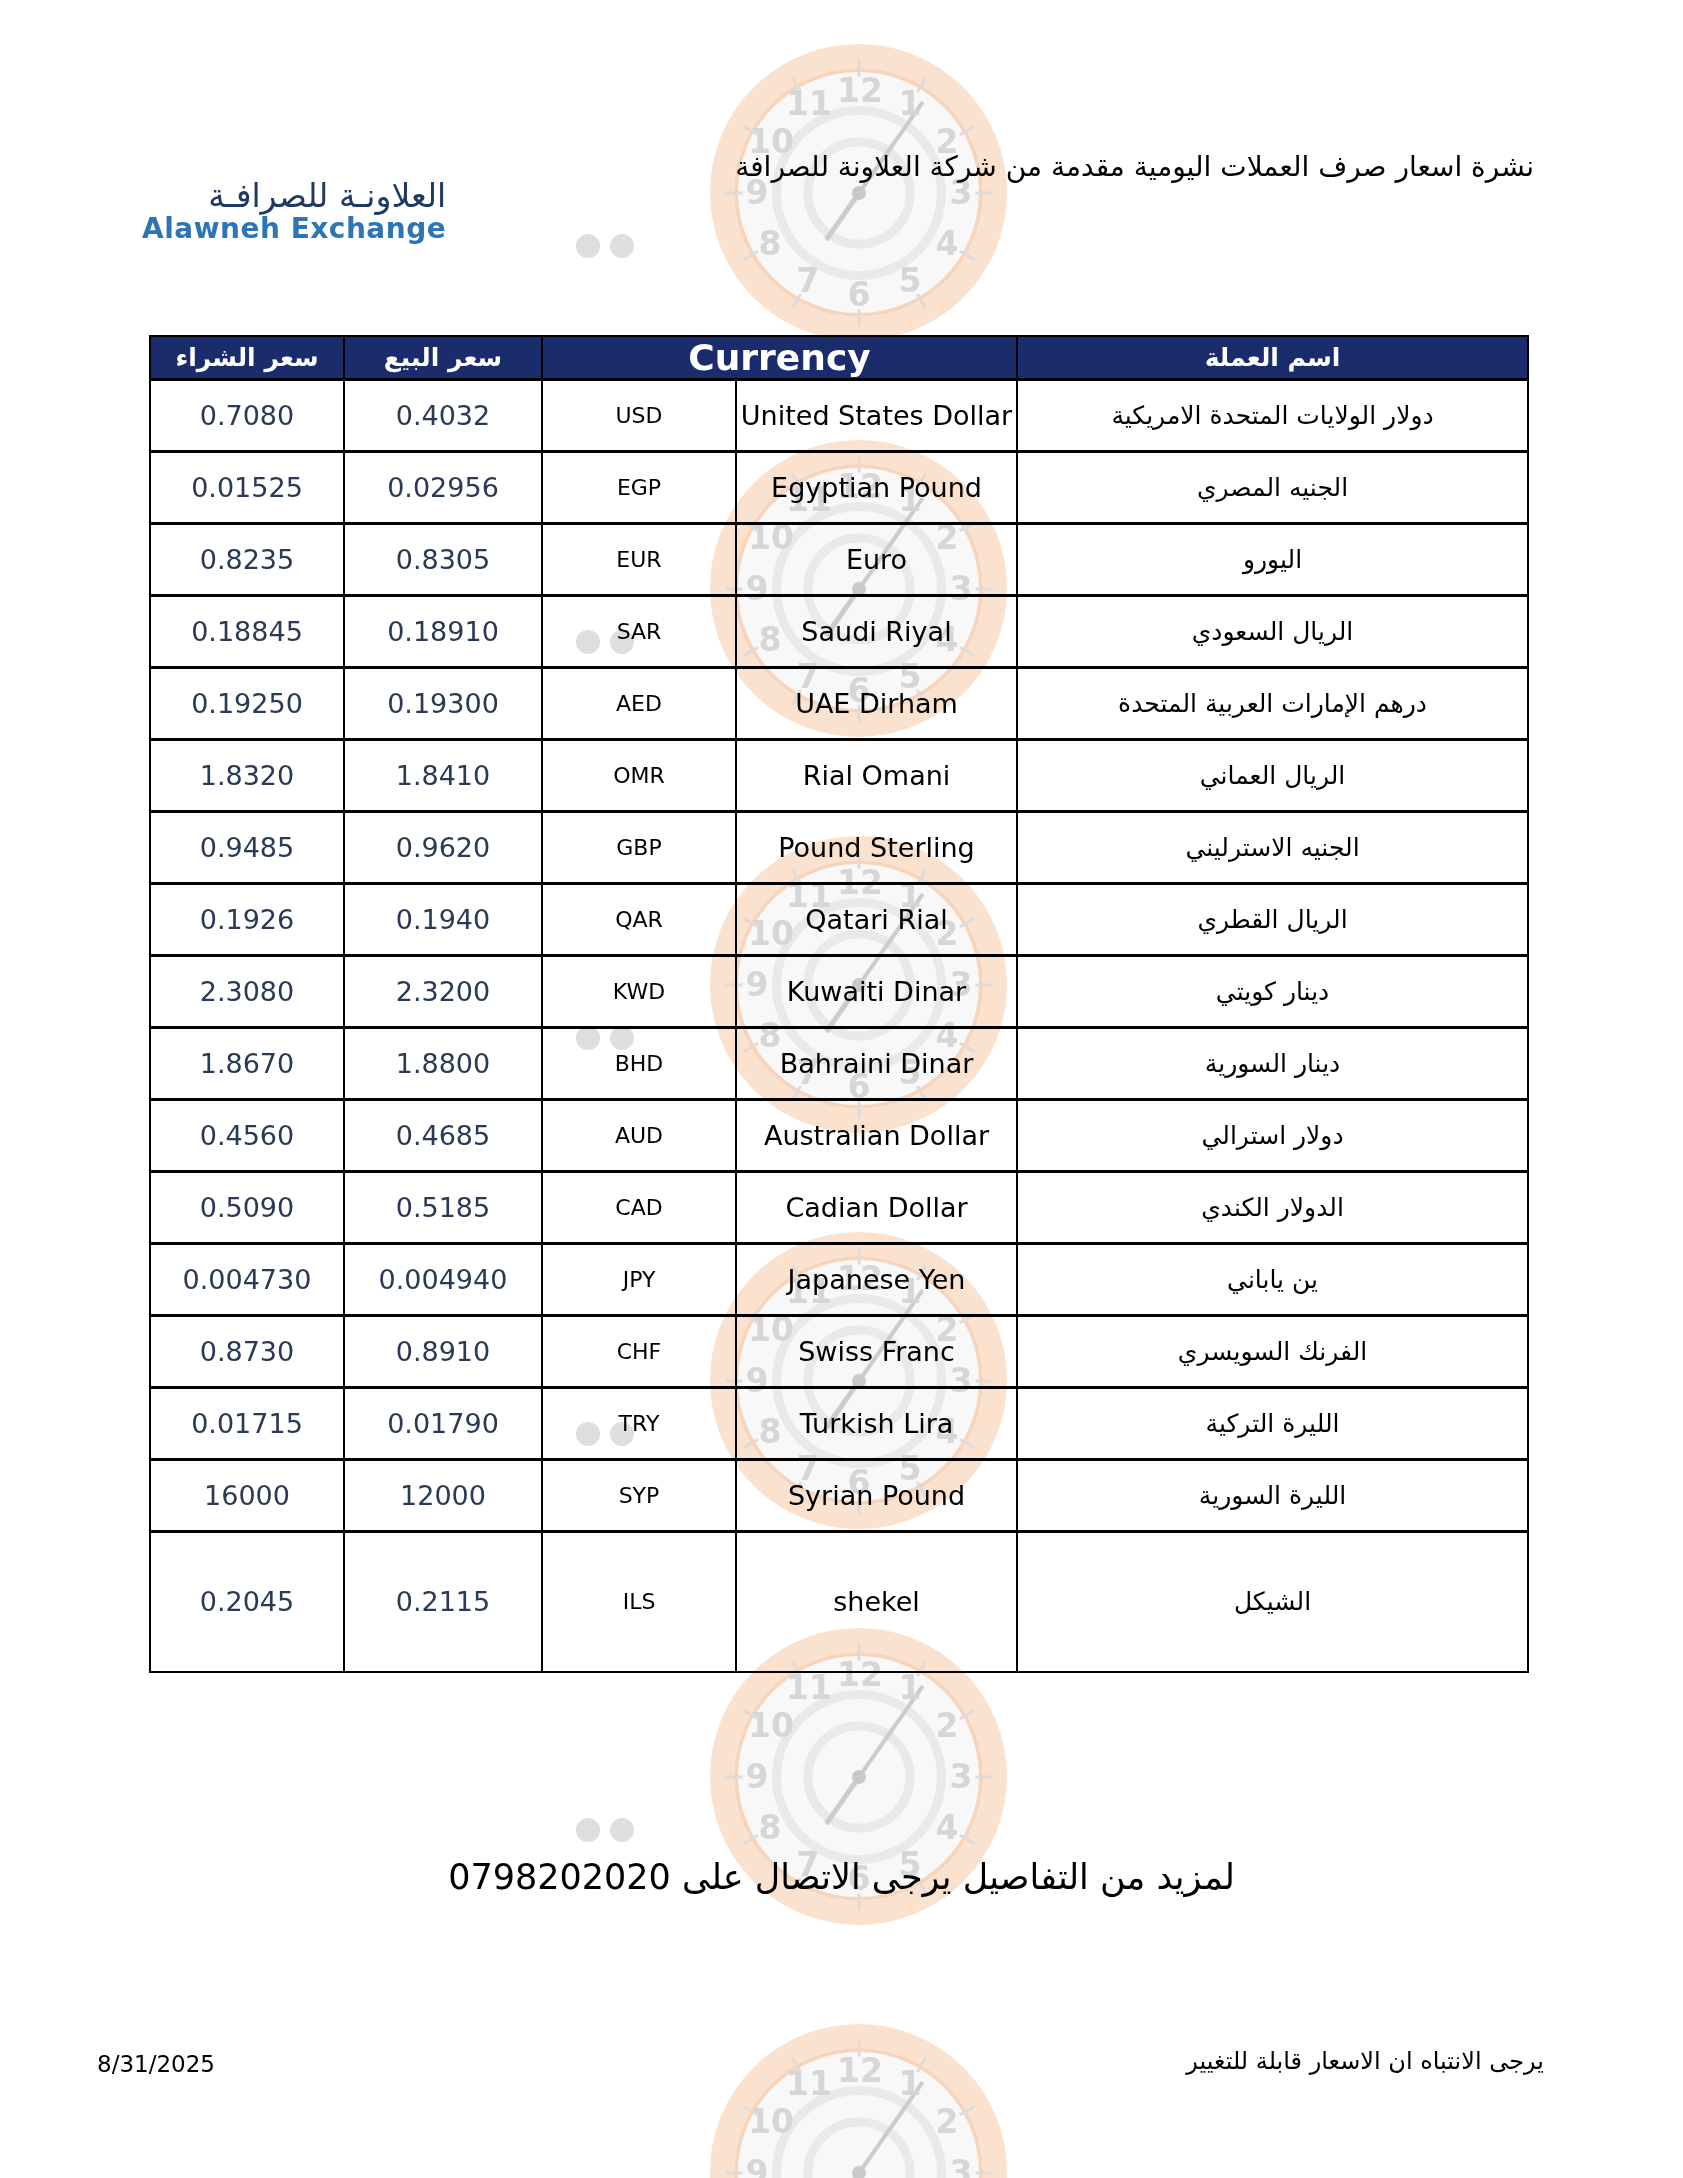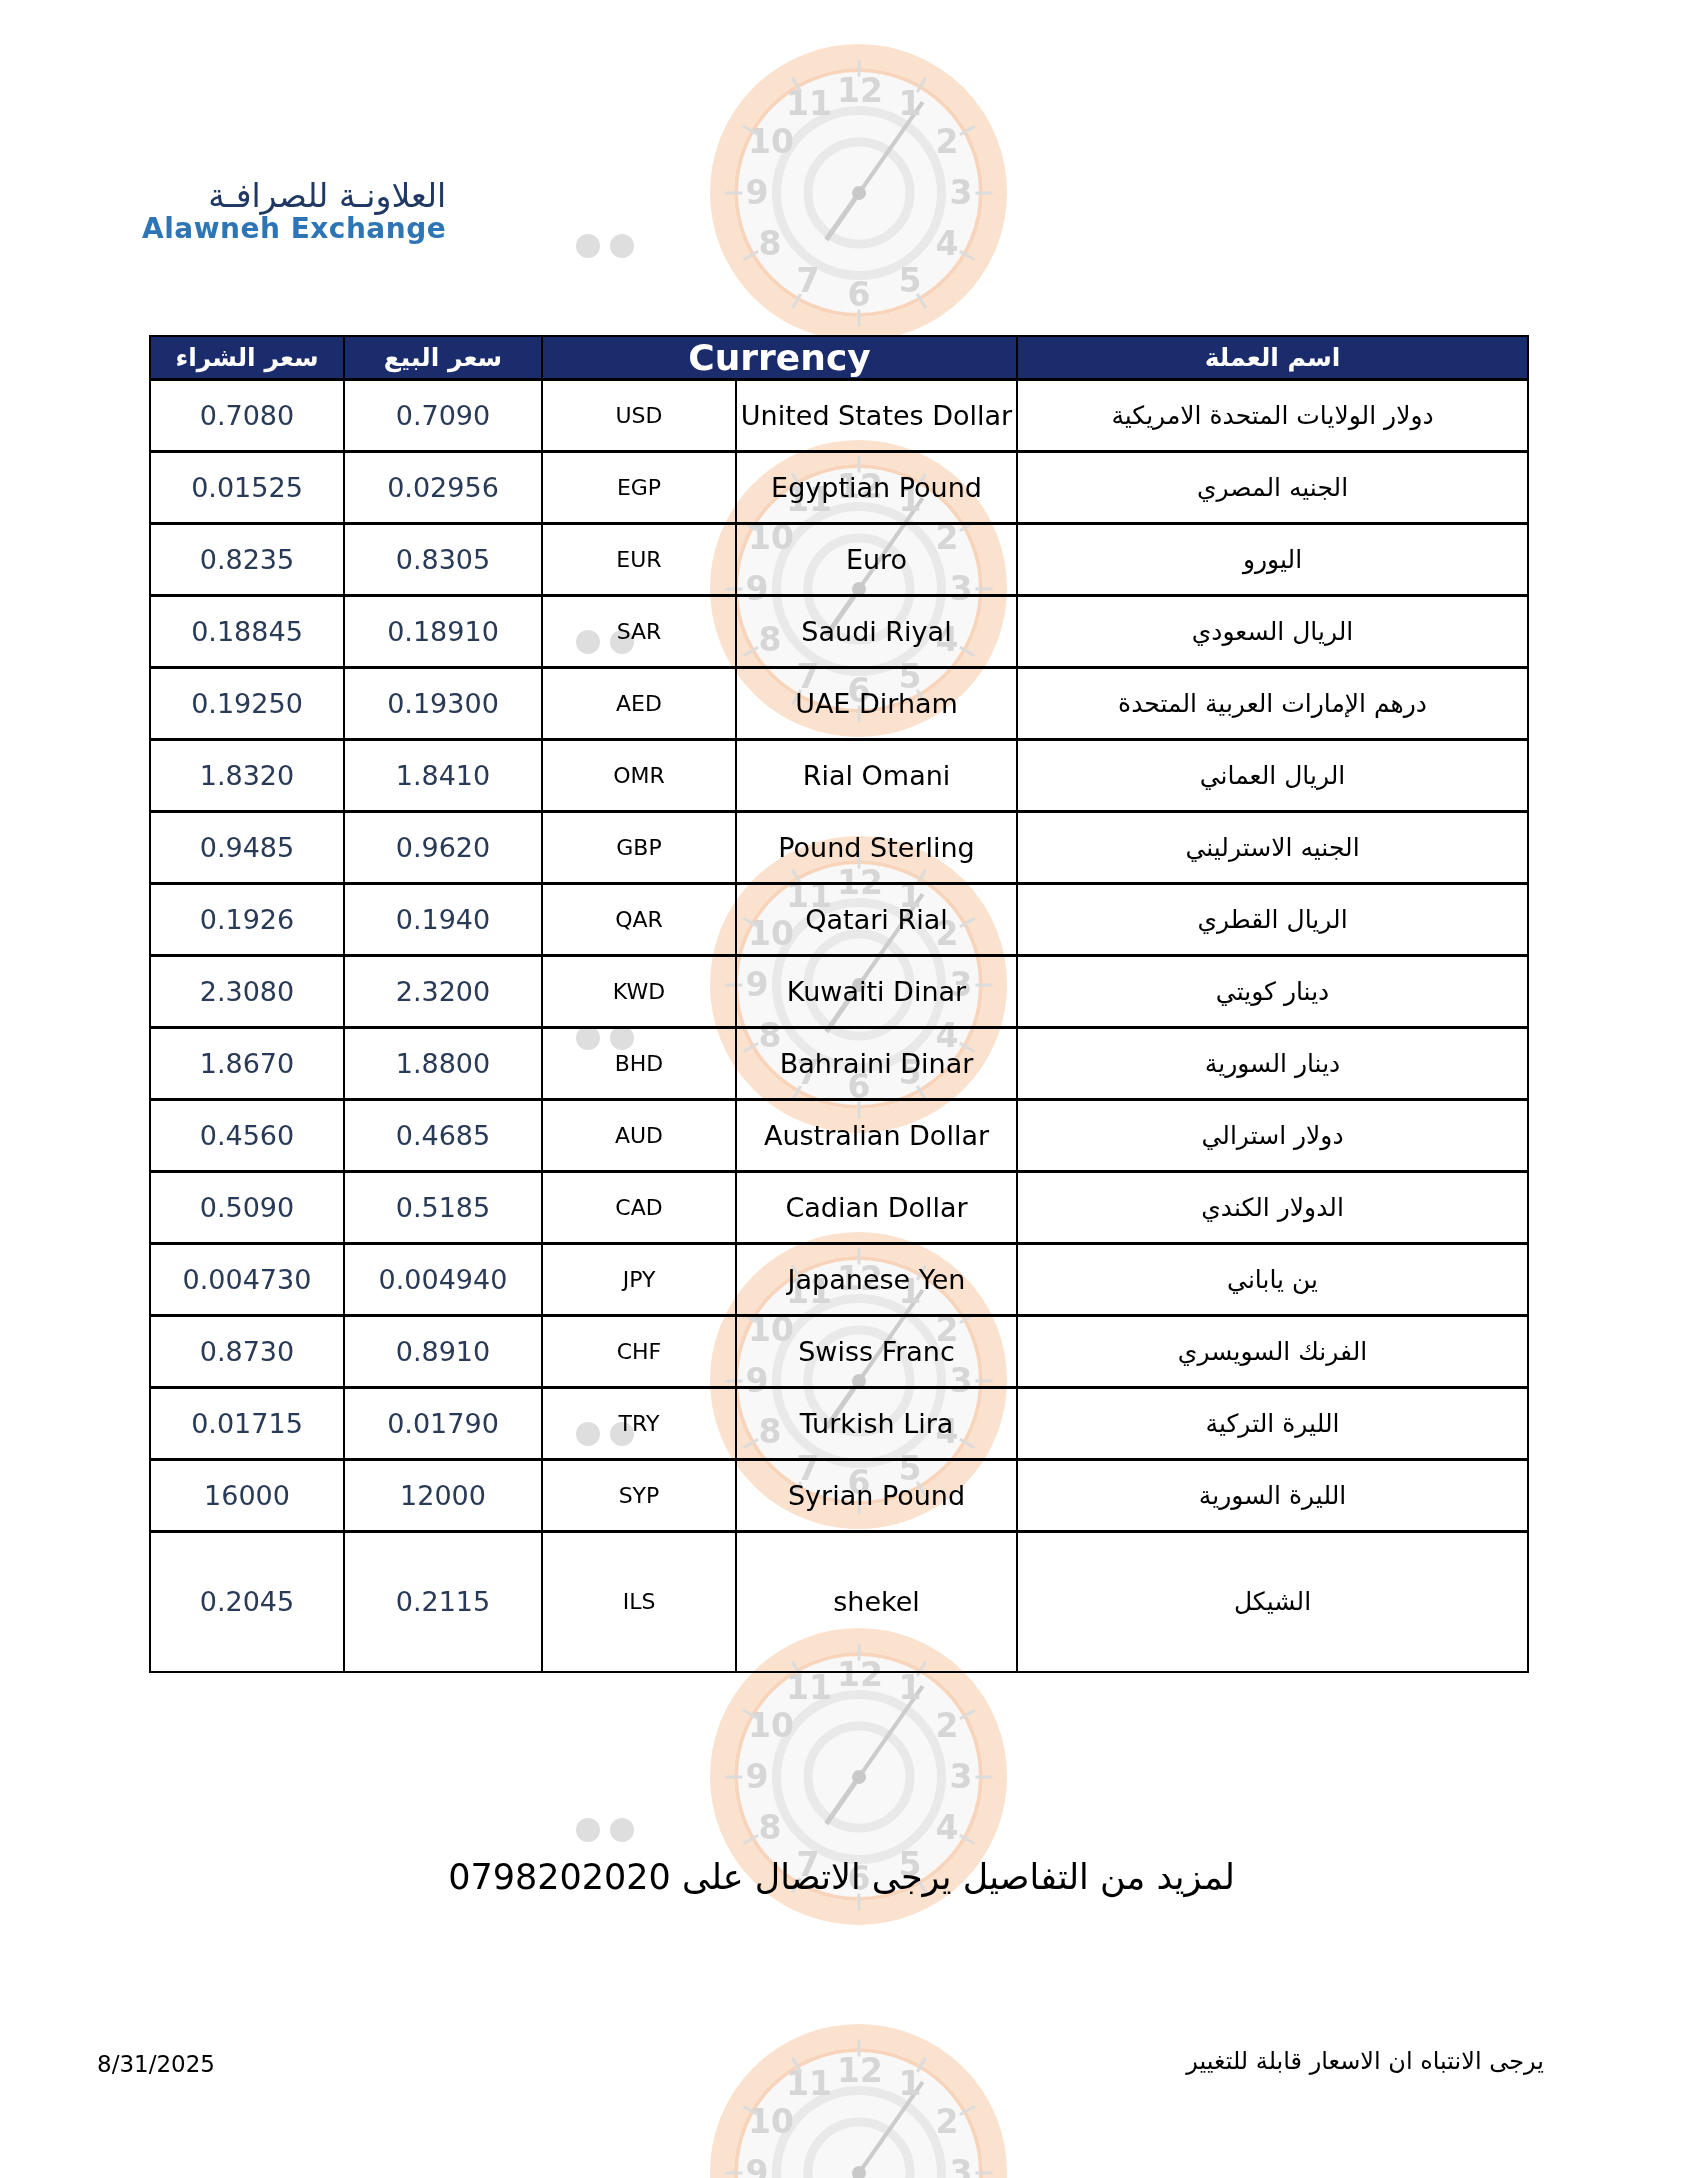--- a/index.html
+++ b/index.html
@@ -321,41 +321,42 @@
     </div>
     </div>
 
   <div id="content">
 
     <div class="logo">
       <div class="ar">العلاونـة للصرافـة</div>
       <div class="en">Alawneh Exchange</div>
     </div>
 
+    <div class="doc-title">نشرة اسعار صرف العملات اليومية مقدمة من شركة العلاونة للصرافة</div>
 
     <table class="rates">
       <colgroup>
         <col style="width:194px">
           <col style="width:198px">
           <col style="width:194px">
         <col style="width:281px">
           <col style="width:511px">
       </colgroup>
       <thead>
         <tr>
           <th class="hdr-ar">سعر الشراء</th>
           <th class="hdr-ar">سعر البيع</th>
           <th class="hdr-currency" colspan="2">Currency</th>
           <th class="hdr-ar">اسم العملة</th>
         </tr>
       </thead>
       <tbody>
           <tr>
         <td class="c-buy">0.7080</td>
-        <td class="c-sell">0.7090</td>
+        <td class="c-sell">0.4032</td>
         <td class="c-code">USD</td>
         <td class="c-name-en">United States Dollar</td>
         <td class="c-name-ar">دولار الولايات المتحدة الامريكية</td>
       </tr>
           <tr>
         <td class="c-buy">0.01525</td>
         <td class="c-sell">0.02956</td>
         <td class="c-code">EGP</td>
         <td class="c-name-en">Egyptian Pound</td>
         <td class="c-name-ar">الجنيه المصري</td>

